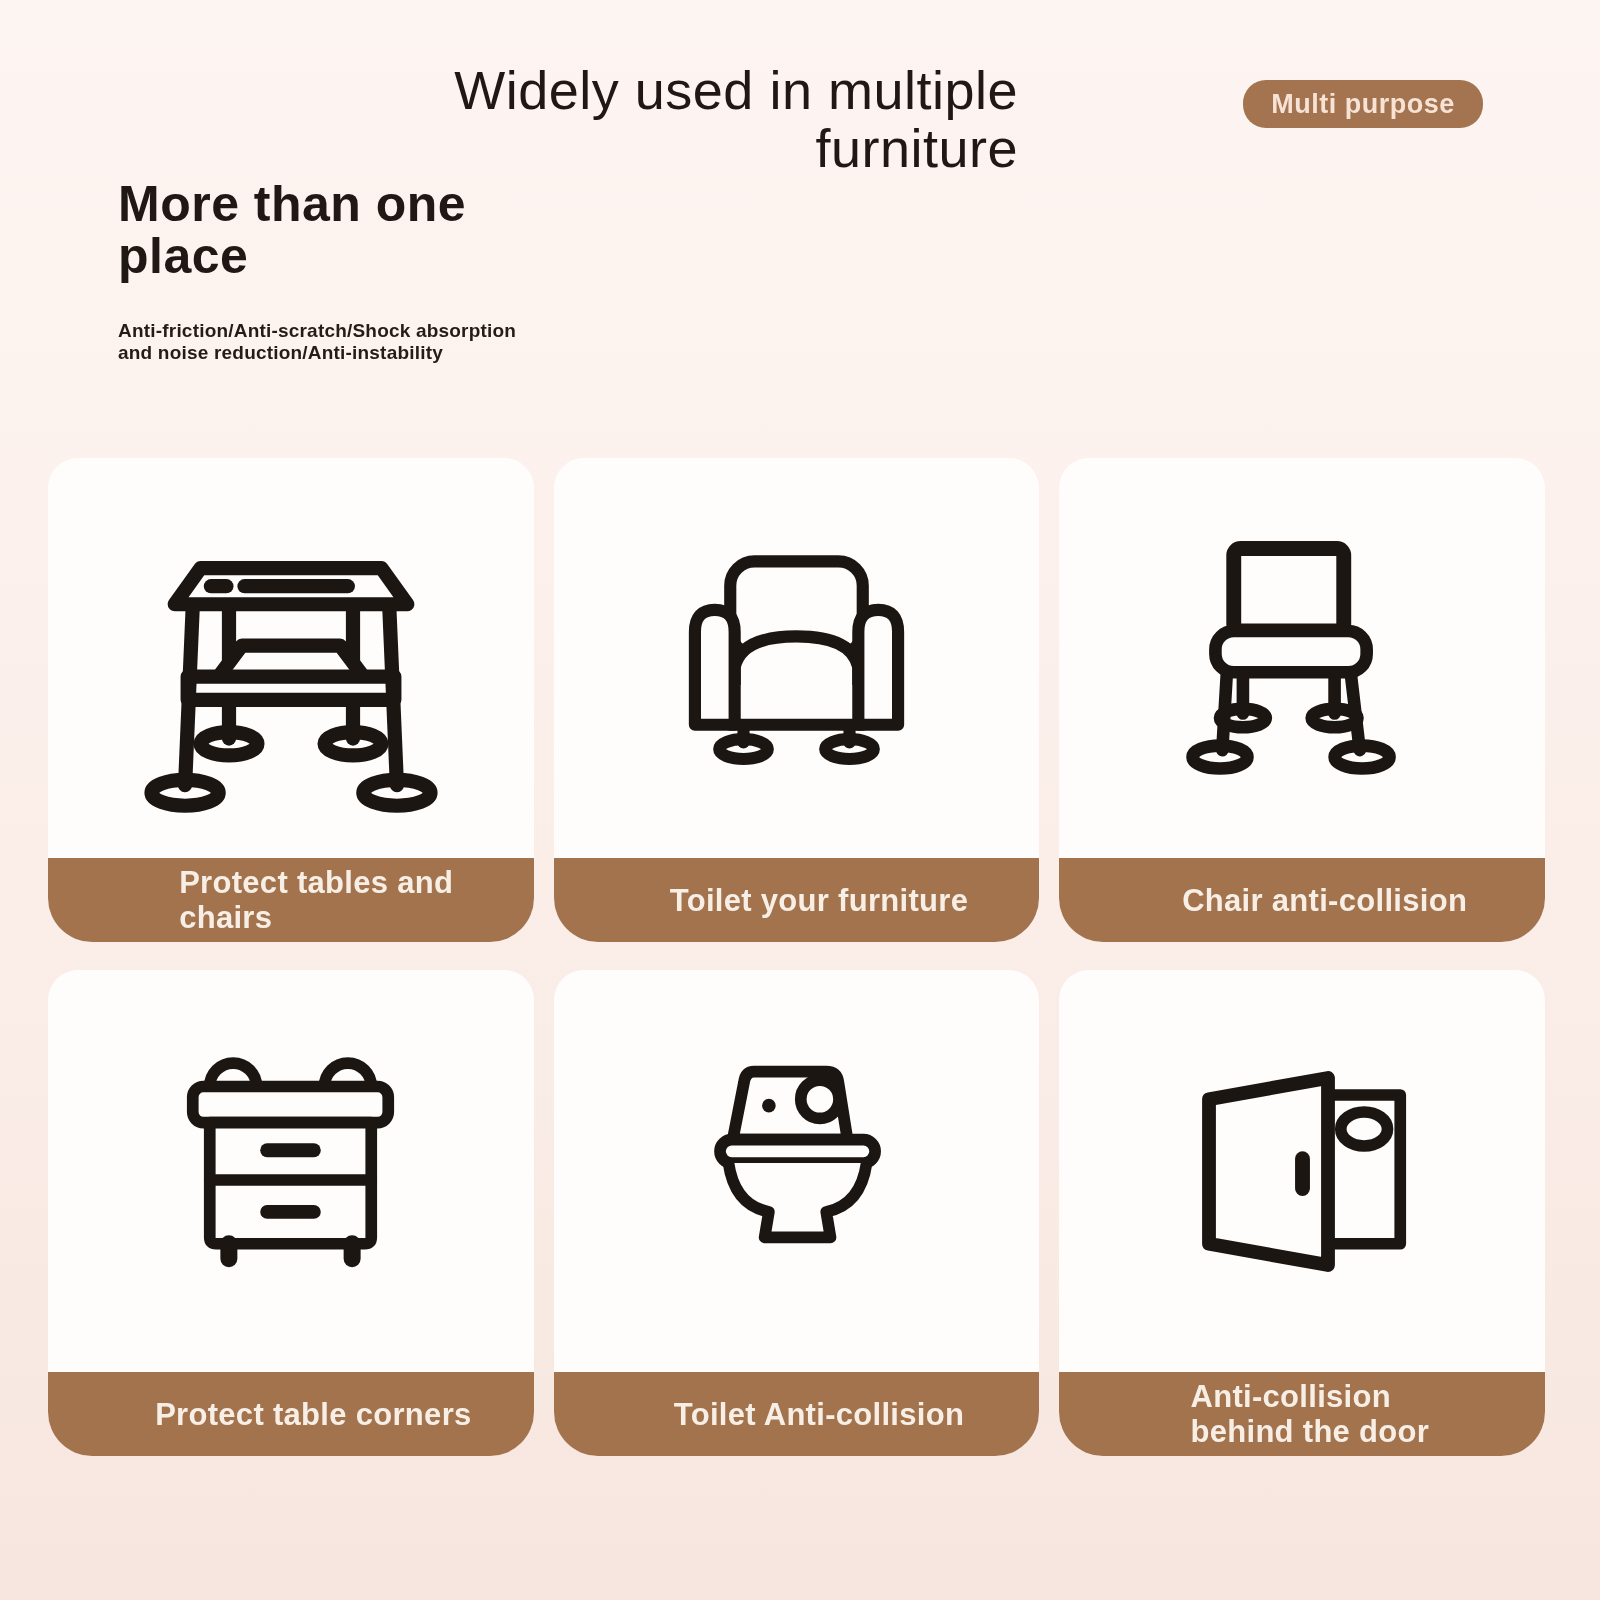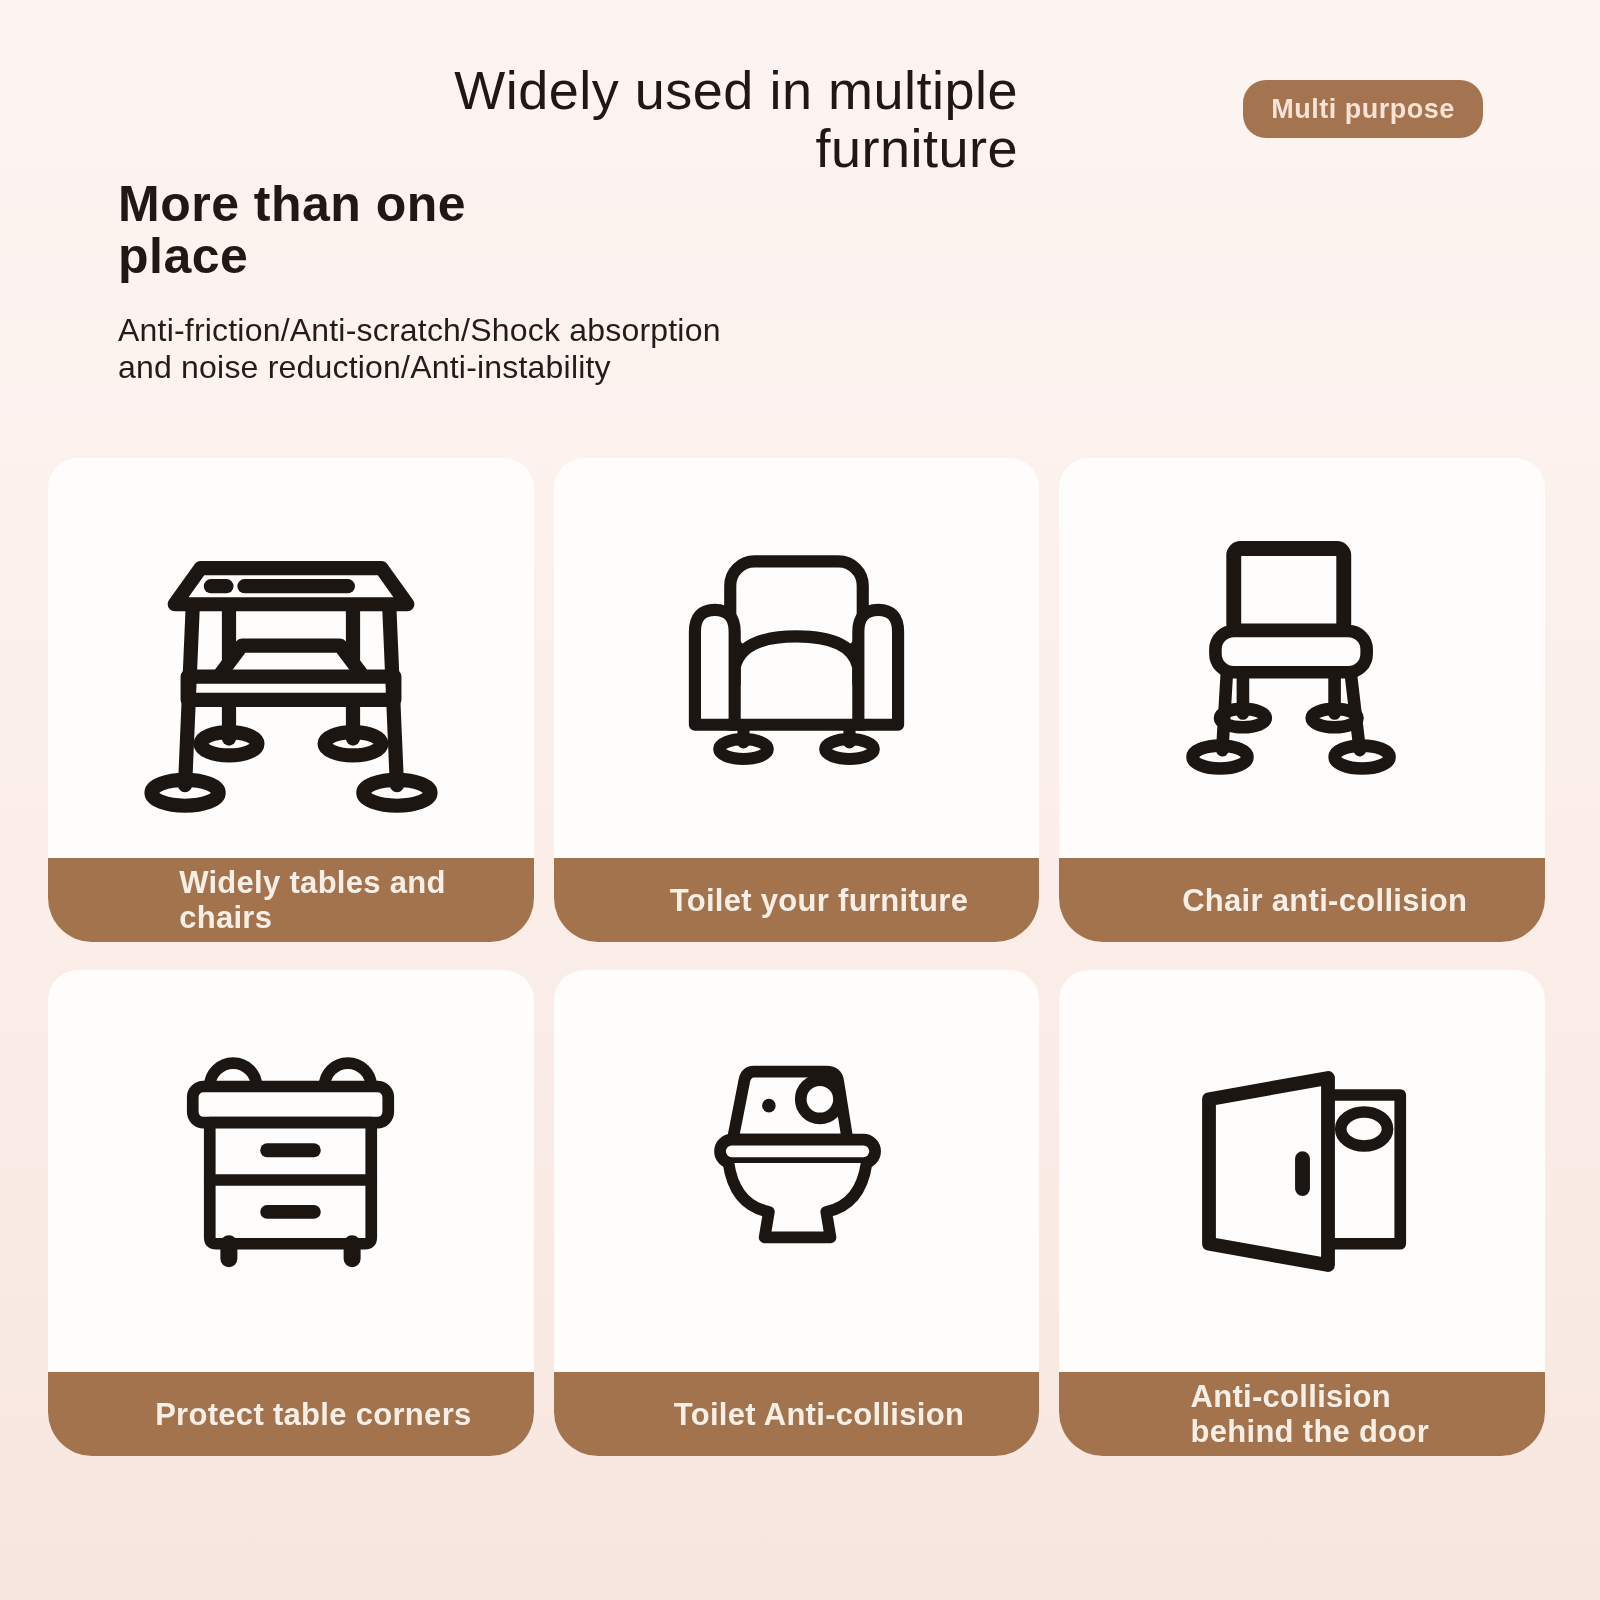--- a/index.html
+++ b/index.html
@@ -18,28 +18,28 @@
   .header { position: absolute; left: 118px; top: 62px; width: 900px; }
   .title {
     font-size: 54px; font-weight: normal; color: #201815;
     line-height: 1.07; letter-spacing: 0.5px; text-align: right;
   }
   .subtitle {
     font-size: 50px; font-weight: bold; color: #201815;
     line-height: 1.04; letter-spacing: 0.5px;
   }
   .description {
-    margin-top: 30px;
-    font-size: 32px; font-weight: normal; color: #241c19;
+    margin-top: 38px;
+    font-size: 19px; font-weight: bold; color: #241c19;
     line-height: 1.18; letter-spacing: 0.2px;
   }
   .line { display: block; }
   .badge {
     position: absolute; top: 80px; right: 117px;
-    width: 240px; height: 58px;
+    width: 240px; height: 48px;
     background: #a3744f; border-radius: 23px;
     display: flex; align-items: center; justify-content: center;
     font-size: 27px; font-weight: bold; color: #f6e3d6;
     letter-spacing: 0.5px;
   }
   .cards {
     position: absolute; top: 458px; left: 48px; right: 55px;
     display: grid;
     grid-template-columns: repeat(3, 1fr);
     grid-template-rows: 484px 486px;
@@ -112,21 +112,21 @@
             <line x1="98" y1="33" x2="101" y2="103"></line>
             <ellipse cx="19" cy="106" rx="13" ry="5"></ellipse>
             <ellipse cx="101" cy="106" rx="13" ry="5"></ellipse>
             <path d="M25,19 L95,19 L105,33 L15,33 Z" fill="#fefdfb"></path>
             <line x1="29" y1="26" x2="35" y2="26"></line>
             <line x1="42" y1="26" x2="82" y2="26"></line>
           </g>
         </svg>
       </div>
       <div class="card-bar left">
-        <span class="bar-line">Widely tables and</span>
+        <span class="bar-line">Protect tables and</span>
         <span class="bar-line">chairs</span>
       </div>
     </div>
 
     <div class="card">
       <div class="card-body">
         <svg viewBox="0 0 120 120" width="265" height="265">
           <g stroke="#1c1613" stroke-width="5.5" stroke-linecap="round" stroke-linejoin="round" fill="none">
             <rect x="30" y="16" width="60" height="42" rx="11" fill="#fefdfb"></rect>
             <path d="M32,64 Q35,50 60,50 Q85,50 88,64 L88,76 L32,76 Z" fill="#fefdfb"></path>

